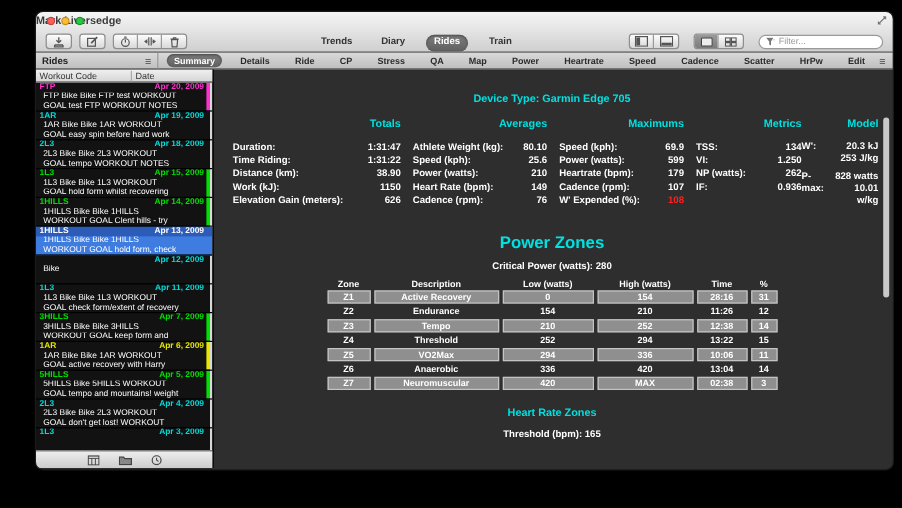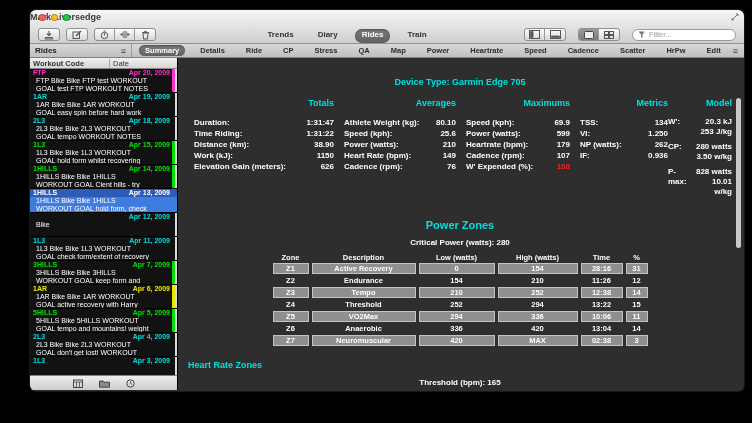--- a/index.html
+++ b/index.html
@@ -37,21 +37,21 @@
   .burger { font-size:9px; color:#444; line-height:10px; }
   .atabs { flex:1; display:flex; align-items:center; gap:9px; padding-left:7px; }
   .atab { font-size:7.5px; font-weight:bold; color:#2b2b2b; line-height:11px; padding:0 6px; white-space:nowrap;}
   .atab.active { background:linear-gradient(#7d7d7d,#606060); color:#fff; border-radius:6px; box-shadow:inset 0 1px 2px rgba(0,0,0,.4);}
   .tab-burger { padding:0 6px; }
   
   .content { display:flex; height:332px; }
   .sidebar { width:148px; background:#121212; display:flex; flex-direction:column; border-right:1px solid #000; }
   .sb-cols { height:11px; background:linear-gradient(#f0f0f0,#d6d6d6); border-bottom:1px solid #8a8a8a; display:flex; font-size:7.5px; color:#333; align-items:center;}
   .sb-cols span { padding-left:3px; }
-  .sb-cols span:first-child { width:80px; border-right:1px solid #aaa;font-weight:bold; }
+  .sb-cols span:first-child { width:80px; border-right:1px solid #aaa; }
   .sb-list { flex:1; overflow:hidden; position:relative; }
   .sb-scroll { position:absolute; right:0; top:0; width:2px; height:100%; background:#d8d8d8; }
   .entry { position:relative; height:24px; overflow:hidden; border-bottom:1px solid #000; }
   .ehead { display:flex; justify-content:space-between; font-size:7px; font-weight:bold; line-height:8px; padding:0 7px 0 3px; }
   .eline { font-size:7px; line-height:8px; color:#fff; padding-left:6px; white-space:nowrap; overflow:hidden; }
   .entry.selected { background:var(--selection,#3f7ce0); }
   .entry.selected .ehead { background:var(--selection-dark,#2d5cb8); color:#fff; }
   .entry.selected .ehead span { color:#fff !important; }
   .stripe { position:absolute; right:2px; top:0; bottom:0; width:3px; }
   .sb-status { height:15px; background:linear-gradient(#eeeeee,#cdcdcd); border-top:1px solid #808080; display:flex; align-items:center; justify-content:center; gap:16px; color:#444;}
@@ -64,30 +64,30 @@
   .stats { display:flex; margin-top:11px; }
   .stat-col:nth-child(1){ flex:0 0 140px; margin-left:6px; }
   .stat-col:nth-child(2){ flex:0 0 112px; margin-left:10px; }
   .stat-col:nth-child(3){ flex:0 0 104px; margin-left:10px; }
   .stat-col:nth-child(4){ flex:0 0 88px;  margin-left:10px; }
   .stat-col:nth-child(5){ flex:0 0 64px;  }
   .stat-title { text-align:right; color:var(--accent,#00e0e0); font-weight:bold; font-size:9px; margin-bottom:9px; }
   .stat-row { display:flex; justify-content:space-between; font-size:8px; font-weight:bold; line-height:11px; }
   .stat-vals { text-align:right; }
   .stat-row.stacked { margin-bottom:5px; line-height:10px; }
-  .zones-title { text-align:center; color:var(--accent,#00e0e0); font-weight:bold; font-size:11px; margin-top:17px; }
+  .zones-title { text-align:center; color:var(--accent,#00e0e0); font-weight:bold; font-size:14px; margin-top:17px; }
   .zones-sub { text-align:center; font-size:8px; font-weight:bold; margin-top:7px; }
   table.zones { margin:4px auto 0; border-collapse:separate; border-spacing:3px 1px; font-size:7.5px; font-weight:bold; color:#fff; }
   table.zones th { font-size:7.5px; padding:0 2px; height:10px; }
   table.zones td { text-align:center; height:9px; padding:0 2px; line-height:9px; }
   table.zones col.c1{width:36px;} table.zones col.c2{width:104px;} table.zones col.c3{width:76px;}
   table.zones col.c4{width:80px;} table.zones col.c5{width:42px;} table.zones col.c6{width:22px;}
   table.zones tbody tr:nth-child(odd) td { background:#8f8f8f; border:1px solid #c4c4c4; }
   table.zones tbody tr:nth-child(even) td { border:1px solid transparent; }
-  .hr-title { color:var(--accent,#00e0e0); font-weight:bold; font-size:9px; margin-top:13px; }
+  .hr-title { text-align:center; color:var(--accent,#00e0e0); font-weight:bold; font-size:9px; margin-top:13px; }
   .hr-sub { text-align:center; font-size:8px; font-weight:bold; margin-top:8px; }
   .main-scroll { position:absolute; right:3px; top:40px; width:5px; height:150px; background:#c9c9c9; border-radius:3px; }
   svg { display:block; }
 </style>
 </head>
 <body style="--accent: #00e0e0; --selection: #3f7ce0; --selection-dark: #2d5cb8;">
 
 <div class="window">
 
   <div class="chrome">
@@ -473,27 +473,20 @@
           <div class="stat-col">
             <div class="stat-title">Model</div>
             <div class="stat-row stacked">
               <span class="stat-lbl">W':</span>
               <span class="stat-vals">
                 <div class="stat-val">20.3 kJ</div>
                 <div class="stat-val">253 J/kg</div>
               </span>
             </div>
             <div class="stat-row stacked">
-              <span class="stat-lbl">CP:</span>
-              <span class="stat-vals">
-                <div class="stat-val">280 watts</div>
-                <div class="stat-val">3.50 w/kg</div>
-              </span>
-            </div>
-            <div class="stat-row stacked">
               <span class="stat-lbl">P-max:</span>
               <span class="stat-vals">
                 <div class="stat-val">828 watts</div>
                 <div class="stat-val">10.01 w/kg</div>
               </span>
             </div>
           </div>
         </div>
 
       <div class="zones-title">Power Zones</div>

